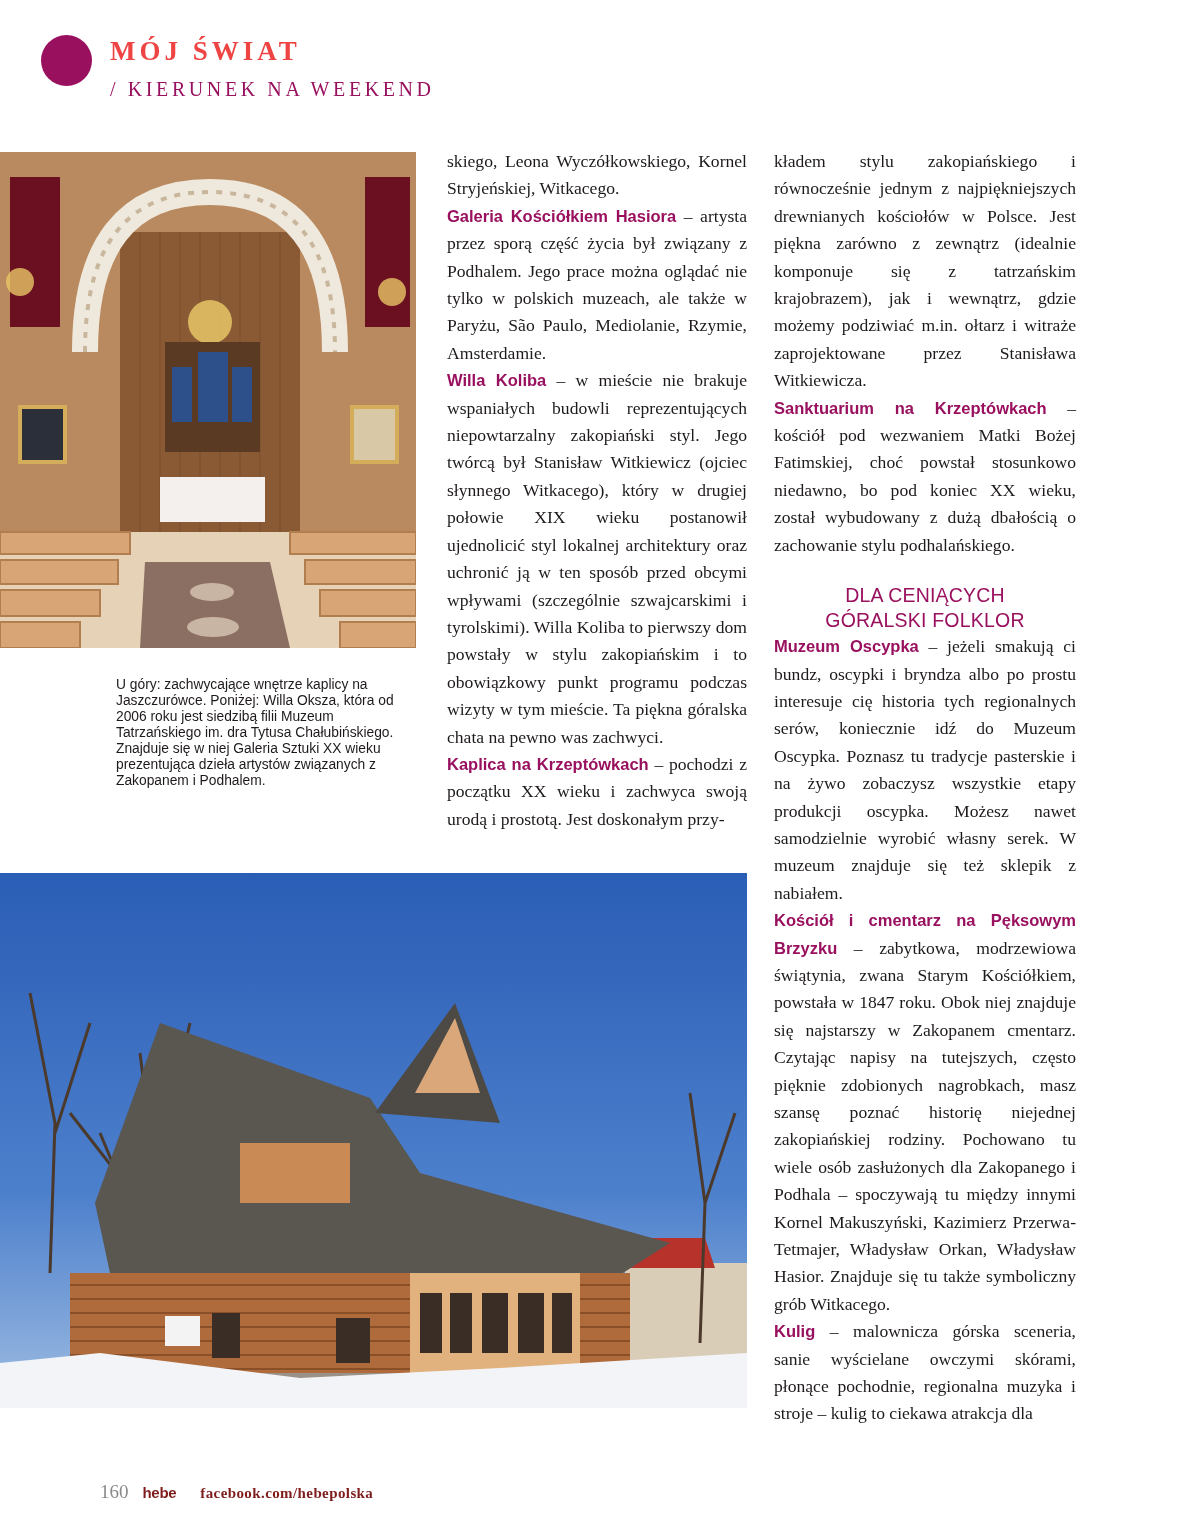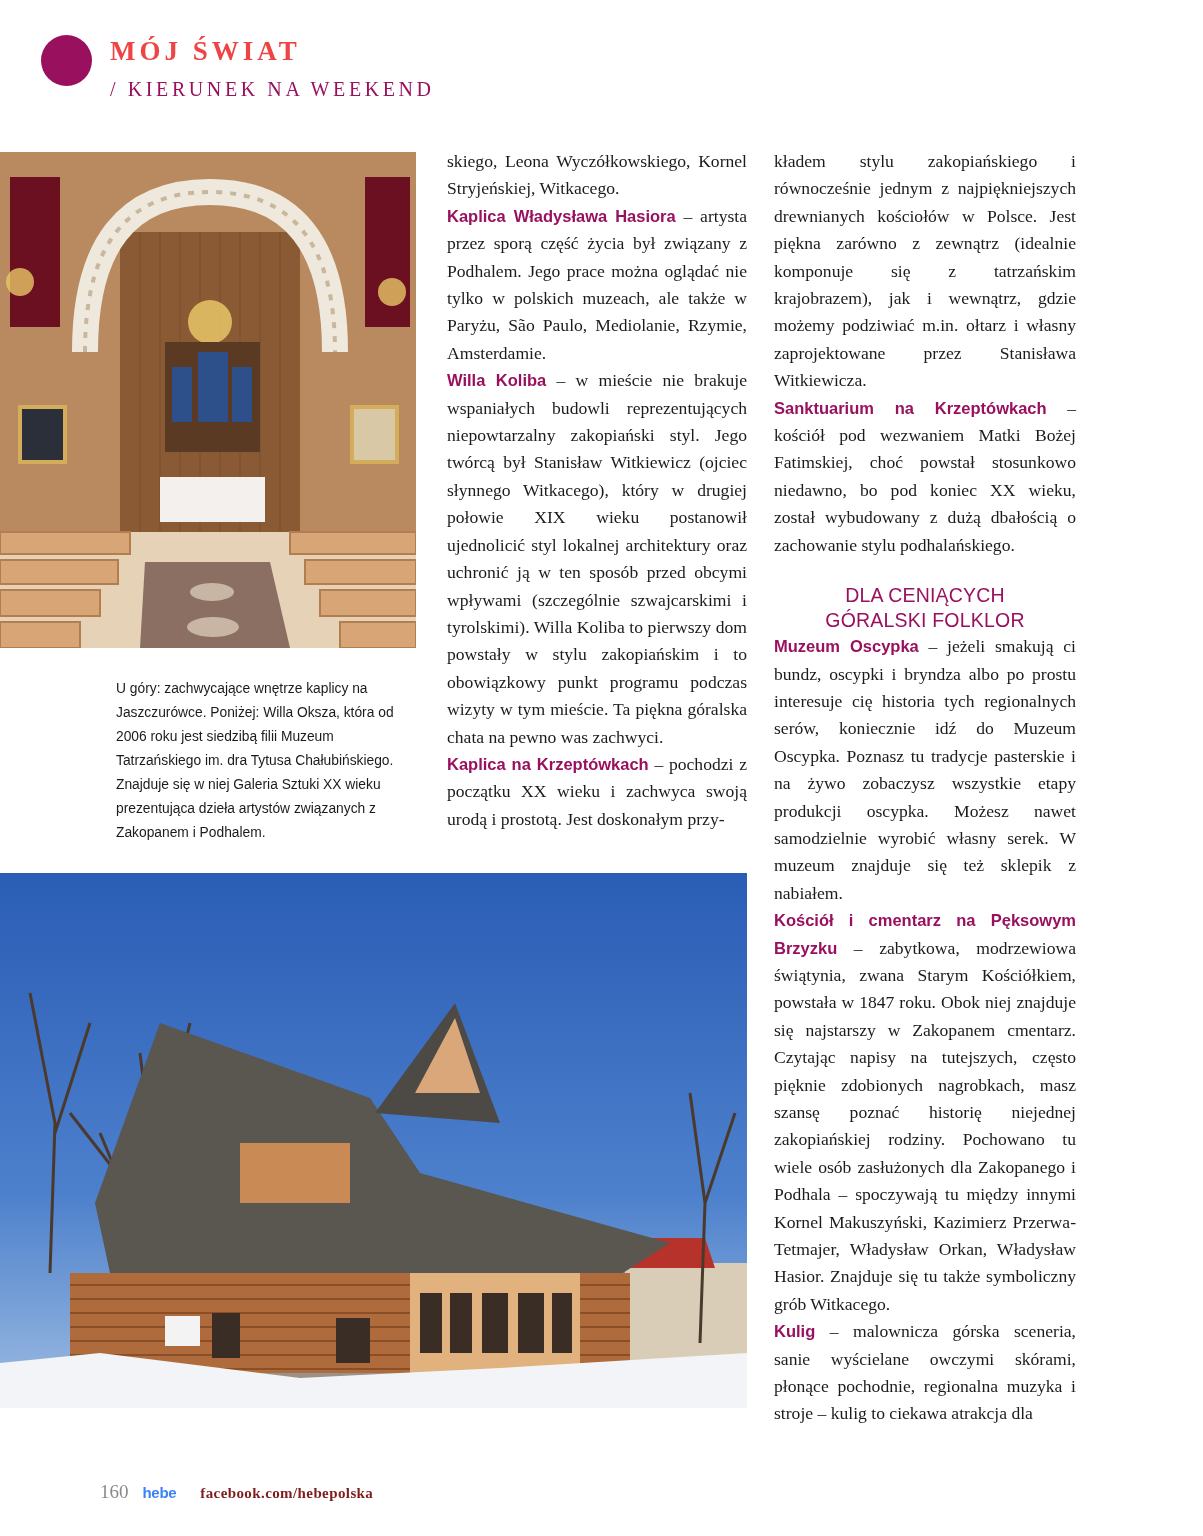--- a/index.html
+++ b/index.html
@@ -19,26 +19,26 @@
     background: linear-gradient(180deg, #2c5fb5 0%, #3f73c6 30%, #8cb0dd 55%, #f0f2f6 80%, #e8edf3 100%); }
 
   
   .col { position: absolute; font-size: 17.6px; line-height: 27.4px; text-align: justify; }
   .col-mid { left: 447px; top: 148px; width: 300px; }
   .col-right { left: 774px; top: 148px; width: 302px; }
   .col p { margin: 0; }
   .lead { font-family: "Liberation Sans", "DejaVu Sans", sans-serif; color: #99105f; font-weight: bold; font-size: 16.5px; }
   .section-head { font-family: "Liberation Sans", "DejaVu Sans", sans-serif; color: #99105f; font-size: 19.5px; line-height: 25px; text-align: center; margin-top: 24px; font-weight: normal; letter-spacing: 0.2px; }
 
-  .caption { position: absolute; left: 116px; top: 677px; width: 300px; font-family: "Liberation Sans", "DejaVu Sans", sans-serif; font-size: 13.8px; line-height: 24px; color: #1e1a1a; }
+  .caption { position: absolute; left: 116px; top: 677px; width: 300px; font-family: "Liberation Sans", "DejaVu Sans", sans-serif; font-size: 13.8px; line-height: 16px; color: #1e1a1a; }
 
   
   .footer { position: absolute; left: 100px; top: 1481px; display: flex; align-items: baseline; gap: 14px; }
   .pg-num { font-size: 19px; color: #8a8a8a; text-align: center; }
-  .brand { font-family: "Liberation Sans", "DejaVu Sans", sans-serif; font-size: 15px; font-weight: bold; color: #3b82f6; letter-spacing: -0.3px; }
+  .brand { font-family: "Liberation Sans", "DejaVu Sans", sans-serif; font-size: 15px; font-weight: bold; color: #7f1d1d; letter-spacing: -0.3px; }
   .fb { font-size: 15px; color: #7f1d1d; letter-spacing: 0.4px; margin-left: 10px; font-weight: bold; }
 </style>
 </head>
 <body>
 
 <div class="hdr-dot"></div>
 <div class="hdr-title">MÓJ ŚWIAT</div>
 <div class="hdr-sub">/ KIERUNEK NA WEEKEND</div>
 
 <div class="photo photo-chapel">
@@ -97,27 +97,27 @@
       <rect x="320" y="438" width="96" height="26"></rect>
         <rect x="340" y="470" width="76" height="26"></rect>
     </g>
   </svg>
 </div>
 
 <div class="caption">U góry: zachwycające wnętrze kaplicy na Jaszczurówce. Poniżej: Willa Oksza, która od 2006 roku jest siedzibą filii Muzeum Tatrzańskiego im. dra Tytusa Chałubińskiego. Znajduje się w niej Galeria Sztuki XX wieku prezentująca dzieła artystów związanych z Zakopanem i Podhalem.</div>
 
 <div class="col col-mid">
   <p><span class="lead"></span><span>skiego, Leona Wyczółkowskiego, Kornel Stryjeńskiej, Witkacego.</span></p>
-  <p><span class="lead">Kaplica Władysława Hasiora</span><span> – artysta przez sporą część życia był związany z Podhalem. Jego prace można oglądać nie tylko w polskich muzeach, ale także w Paryżu, São Paulo, Mediolanie, Rzymie, Amsterdamie.</span></p>
+  <p><span class="lead">Galeria Kościółkiem Hasiora</span><span> – artysta przez sporą część życia był związany z Podhalem. Jego prace można oglądać nie tylko w polskich muzeach, ale także w Paryżu, São Paulo, Mediolanie, Rzymie, Amsterdamie.</span></p>
   <p><span class="lead">Willa Koliba</span><span> – w mieście nie brakuje wspaniałych budowli reprezentujących niepowtarzalny zakopiański styl. Jego twórcą był Stanisław Witkiewicz (ojciec słynnego Witkacego), który w drugiej połowie XIX wieku postanowił ujednolicić styl lokalnej architektury oraz uchronić ją w ten sposób przed obcymi wpływami (szczególnie szwajcarskimi i tyrolskimi). Willa Koliba to pierwszy dom powstały w stylu zakopiańskim i to obowiązkowy punkt programu podczas wizyty w tym mieście. Ta piękna góralska chata na pewno was zachwyci.</span></p>
   <p><span class="lead">Kaplica na Krzeptówkach</span><span> – pochodzi z początku XX wieku i zachwyca swoją urodą i prostotą. Jest doskonałym przy-</span></p>
 </div>
 
 <div class="col col-right">
-  <p><span class="lead"></span><span>kładem stylu zakopiańskiego i równocześnie jednym z najpiękniejszych drewnianych kościołów w Polsce. Jest piękna zarówno z zewnątrz (idealnie komponuje się z tatrzańskim krajobrazem), jak i wewnątrz, gdzie możemy podziwiać m.in. ołtarz i własny zaprojektowane przez Stanisława Witkiewicza.</span></p>
+  <p><span class="lead"></span><span>kładem stylu zakopiańskiego i równocześnie jednym z najpiękniejszych drewnianych kościołów w Polsce. Jest piękna zarówno z zewnątrz (idealnie komponuje się z tatrzańskim krajobrazem), jak i wewnątrz, gdzie możemy podziwiać m.in. ołtarz i witraże zaprojektowane przez Stanisława Witkiewicza.</span></p>
   <p><span class="lead">Sanktuarium na Krzeptówkach</span><span> – kościół pod wezwaniem Matki Bożej Fatimskiej, choć powstał stosunkowo niedawno, bo pod koniec XX wieku, został wybudowany z dużą dbałością o zachowanie stylu podhalańskiego.</span></p>
   <h3 class="section-head">
     <span>DLA CENIĄCYCH</span><br>
     <span>GÓRALSKI FOLKLOR</span>
   </h3>
   <p><span class="lead">Muzeum Oscypka</span><span> – jeżeli smakują ci bundz, oscypki i bryndza albo po prostu interesuje cię historia tych regionalnych serów, koniecznie idź do Muzeum Oscypka. Poznasz tu tradycje pasterskie i na żywo zobaczysz wszystkie etapy produkcji oscypka. Możesz nawet samodzielnie wyrobić własny serek. W muzeum znajduje się też sklepik z nabiałem.</span></p>
   <p><span class="lead">Kościół i cmentarz na Pęksowym Brzyzku</span><span> – zabytkowa, modrzewiowa świątynia, zwana Starym Kościółkiem, powstała w 1847 roku. Obok niej znajduje się najstarszy w Zakopanem cmentarz. Czytając napisy na tutejszych, często pięknie zdobionych nagrobkach, masz szansę poznać historię niejednej zakopiańskiej rodziny. Pochowano tu wiele osób zasłużonych dla Zakopanego i Podhala – spoczywają tu między innymi Kornel Makuszyński, Kazimierz Przerwa-Tetmajer, Władysław Orkan, Władysław Hasior. Znajduje się tu także symboliczny grób Witkacego.</span></p>
   <p><span class="lead">Kulig</span><span> – malownicza górska sceneria, sanie wyścielane owczymi skórami, płonące pochodnie, regionalna muzyka i stroje – kulig to ciekawa atrakcja dla</span></p>
 </div>
 

